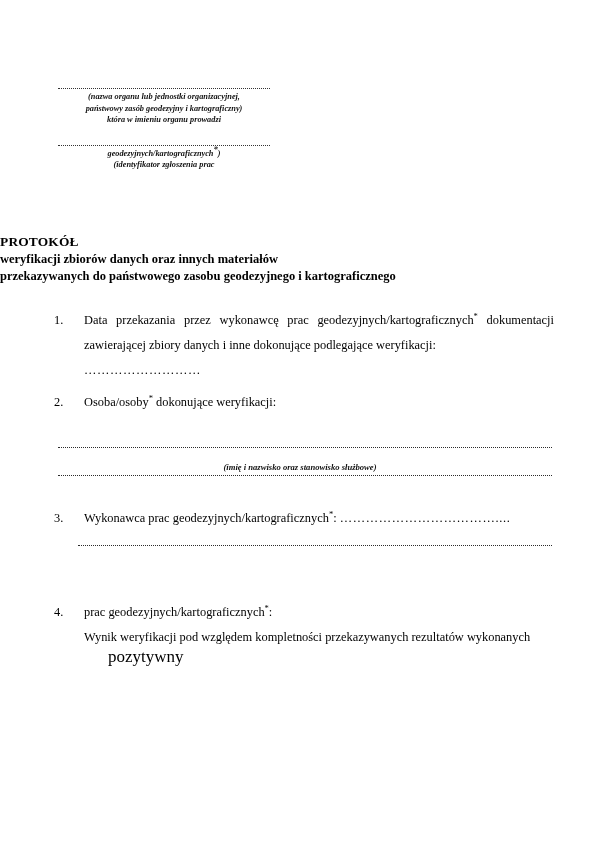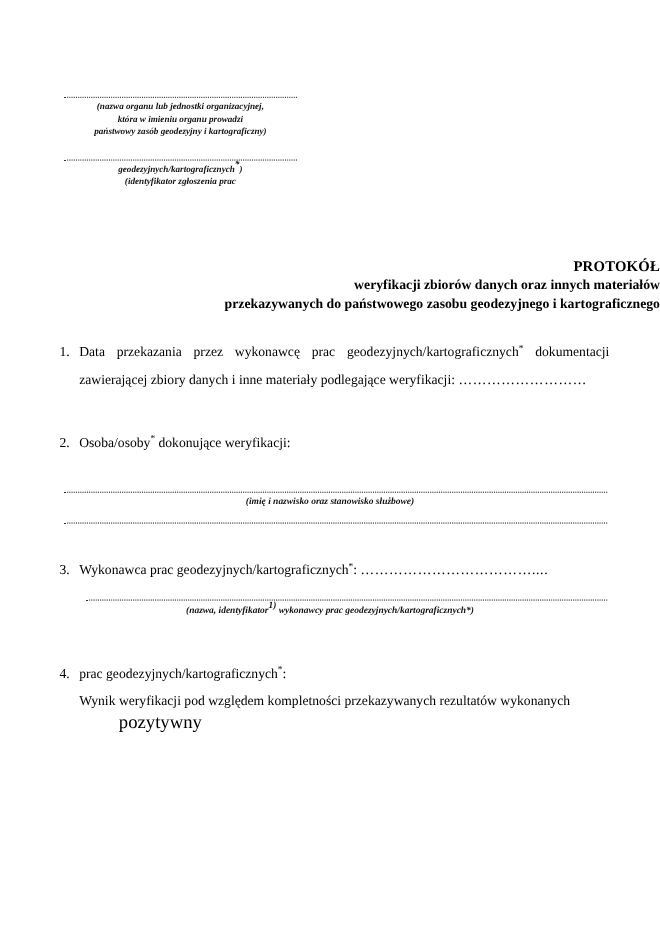--- a/index.html
+++ b/index.html
@@ -50,21 +50,21 @@
   }
   .cap-lines { margin-top: 2px; }
   .gap-rule { margin-top: 19px; }
 
   
   .title-wrap {
     position: absolute;
     left: 0;
     top: 233px;
     width: 600px;
-    text-align: right;
+    text-align: left;
   }
   .title-main {
     font-weight: bold;
     font-size: 13.4px;
     line-height: 17.5px;
     letter-spacing: .2px;
   }
   .title-sub {
     font-weight: bold;
     font-size: 12.5px;
@@ -79,21 +79,21 @@
     font-size: 12.4px;
     line-height: 25px;
   }
   .item .num {
     position: absolute;
     left: 0;
     top: 0;
     width: 18px;
   }
   .item .body {
-    margin-left: 18px;
+    margin-left: 30px;
   }
   .just-line {
     text-align: justify;
     text-align-last: justify;
     white-space: nowrap;
   }
   sup {
     font-size: 8.5px;
     vertical-align: super;
     line-height: 0;
@@ -130,65 +130,64 @@
 </head>
 <body>
 
 <div class="page">
 
   <div class="header-block">
 
     <div class="dotrule"></div>
     <div class="cap cap-lines">
       <div>(nazwa organu lub jednostki organizacyjnej,</div>
+      <div>państwowy zasób geodezyjny i kartograficzny)</div>
       <div>która w imieniu organu prowadzi</div>
-      <div>państwowy zasób geodezyjny i kartograficzny)</div>
     </div>
 
     <div class="dotrule gap-rule"></div>
     <div class="cap cap-lines">
       <div><span>geodezyjnych/kartograficznych</span><sup>*</sup><span>)</span></div>
       <div>(identyfikator zgłoszenia prac</div>
     </div>
   </div>
 
   <div class="title-wrap">
     <div class="title-main">PROTOKÓŁ</div>
     <div class="title-sub">weryfikacji zbiorów danych oraz innych materiałów</div>
     <div class="title-sub">przekazywanych do państwowego zasobu geodezyjnego i kartograficznego</div>
   </div>
 
   <div class="item" style="top:308px;">
     <span class="num">1.</span>
     <div class="body">
       <div class="just-line"><span>Data przekazania przez wykonawcę prac geodezyjnych/kartograficznych</span><sup>*</sup> <span>dokumentacji</span></div>
-      <div><span>zawierającej zbiory danych i inne materiały podlegające weryfikacji:</span> <span class="dots-inline">………………………</span></div>
+      <div><span>zawierającej zbiory danych i inne dokonujące podlegające weryfikacji:</span> <span class="dots-inline">………………………</span></div>
     </div>
   </div>
 
   <div class="item" style="top:390px;">
     <span class="num">2.</span>
     <div class="body">
       <div><span>Osoba/osoby</span><sup>*</sup> <span>dokonujące weryfikacji:</span></div>
     </div>
   </div>
 
   <div class="fill" style="left:58px; top:447px; width:494px;"></div>
-  <div class="subcap" style="top:450px;">(imię i nazwisko oraz stanowisko służbowe)</div>
+  <div class="subcap" style="top:462px;">(imię i nazwisko oraz stanowisko służbowe)</div>
   <div class="fill" style="left:58px; top:475px; width:494px;"></div>
 
   <div class="item" style="top:506px;">
     <span class="num">3.</span>
     <div class="body">
       <div><span>Wykonawca prac geodezyjnych/kartograficznych</span><sup>*</sup><span>:</span> <span class="dots-inline">………………………………....</span></div>
     </div>
   </div>
 
   <div class="fill" style="left:78px; top:545px; width:474px;"></div>
-  <div class="subcap" style="top:549px;"><span>(nazwa, identyfikator</span><sup>1)</sup><span> wykonawcy prac geodezyjnych/kartograficznych*)</span></div>
 
   <div class="item" style="top:600px;">
     <span class="num">4.</span>
     <div class="body">
       <div><span>prac geodezyjnych/kartograficznych</span><sup>*</sup><span>:</span></div>
       <div>Wynik weryfikacji pod względem kompletności przekazywanych rezultatów wykonanych</div>
     </div>
   </div>
 
   <div class="choice" style="top:644px;">pozytywny</div>

